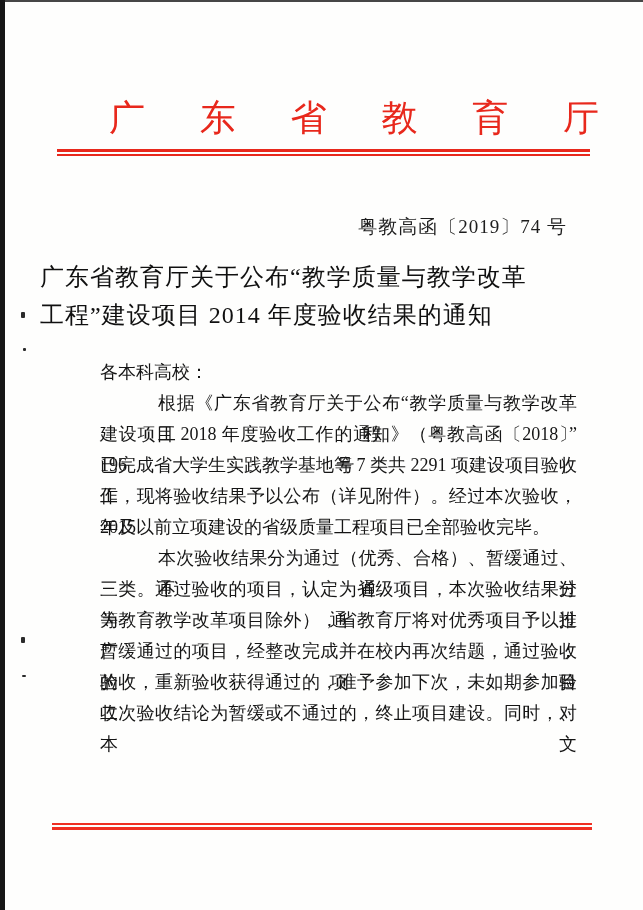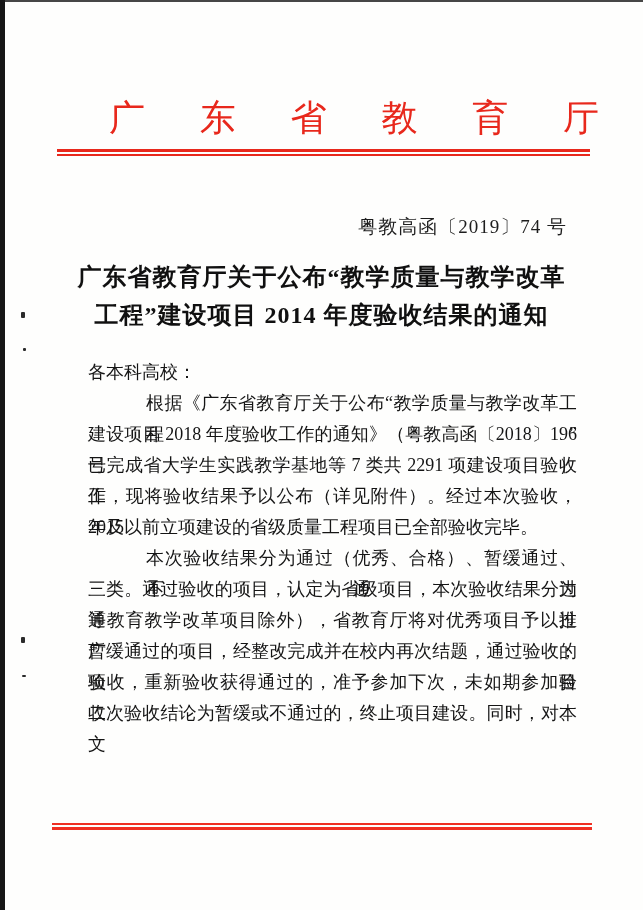--- a/index.html
+++ b/index.html
@@ -47,29 +47,29 @@
   }
 
   .doc-number{
     position:absolute;top:214px;right:76px;
     font-size:19px;line-height:26px;color:#1d1d1d;
     letter-spacing:1px;
   }
 
   .doc-title{
     position:absolute;left:40px;top:258px;width:563px;
-    text-align:center;font-size:24px;font-weight:700;
+    text-align:left;font-size:24px;font-weight:400;
     line-height:38px;letter-spacing:1px;color:#101010;
   }
 
   .body-text{
     position:absolute;left:88px;top:357px;width:489px;
     font-size:18px;line-height:31px;color:#151515;
   }
-  .body-line{height:31px;white-space:nowrap;}
+  .body-line{height:31px;white-space:nowrap;margin-left:12px;}
   .body-line.fill{
     white-space:normal;
     text-align:justify;
     text-align-last:justify;
   }
   .body-line.indent{padding-left:58px;}
 </style>
 </head>
 <body>
 

